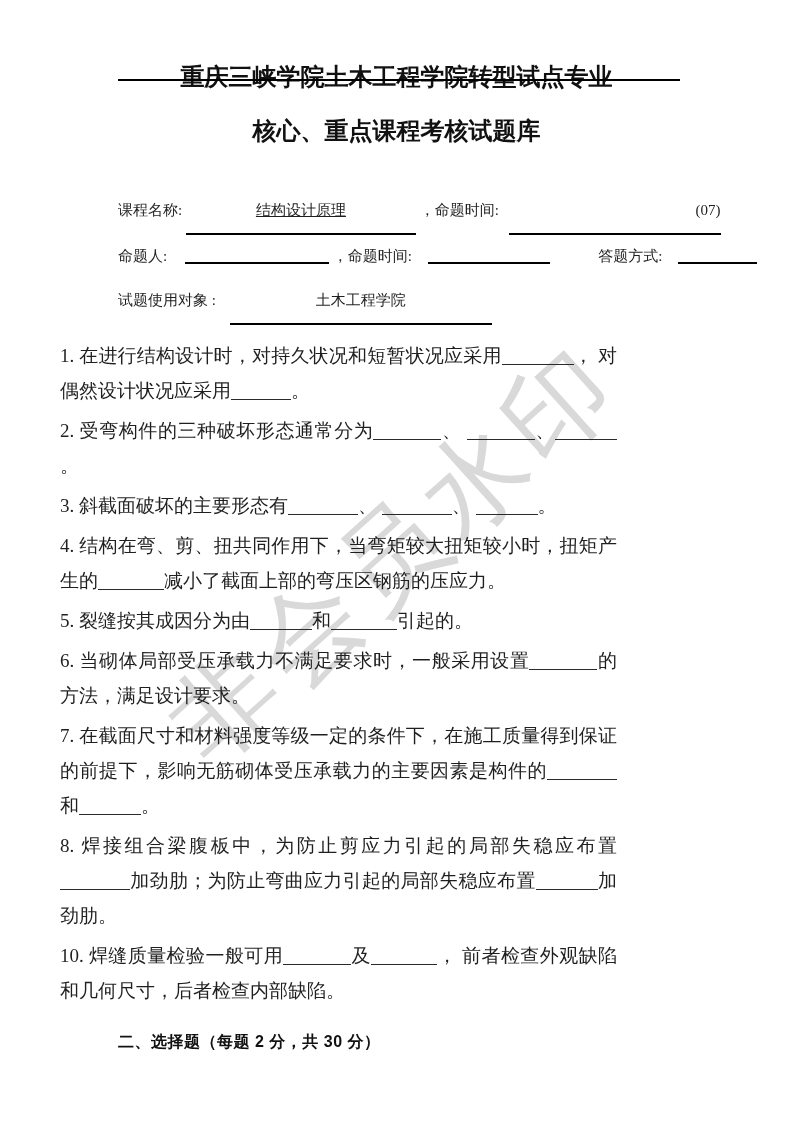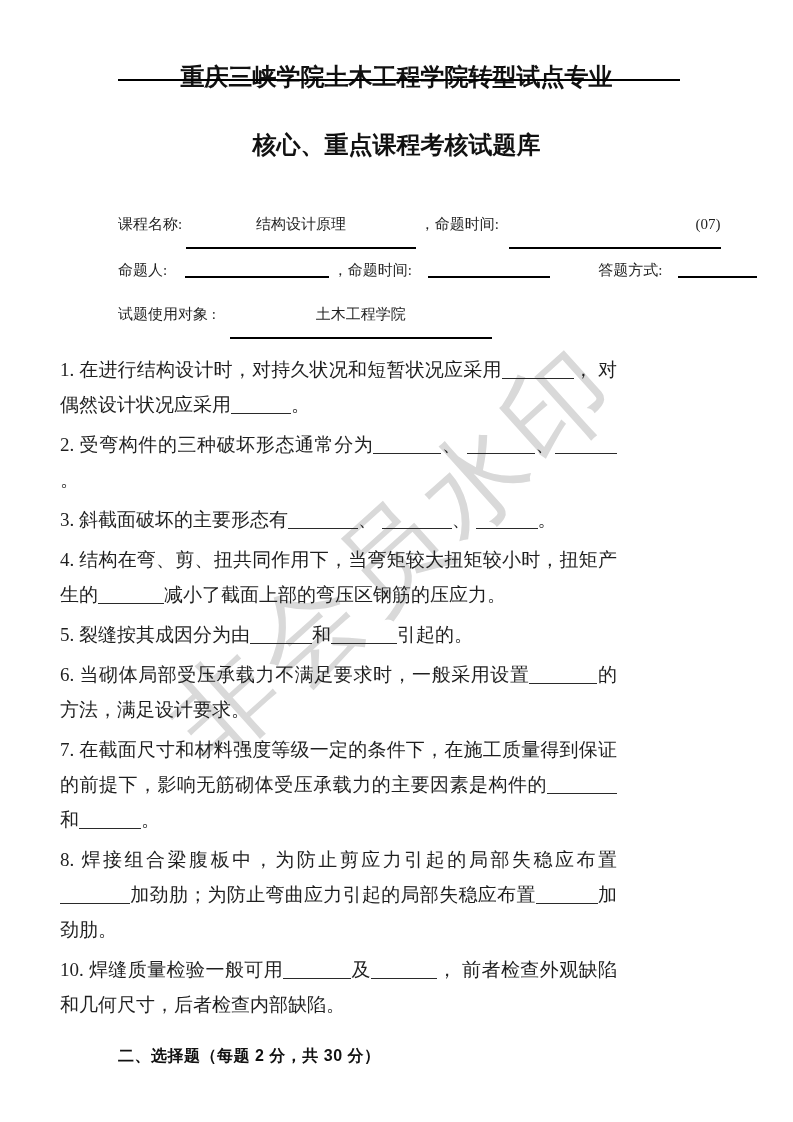--- a/index.html
+++ b/index.html
@@ -49,21 +49,21 @@
   .title-line {
     margin: 0;
     text-align: center;
     font-weight: 700;
     font-size: 24px;
     line-height: 30px;
     color: #111;
     font-family: "Liberation Sans", "DejaVu Sans", sans-serif;
   }
   .title-line.first { padding-top: 62px; }
-  .title-line.second { margin-top: 38px; }
+  .title-line.second { margin-top: 24px; }
 
   
   .header-info {
     margin: 56px 0 0 118px;
     width: 650px;
     font-size: 15px;
     line-height: 17px;
   }
   .info-row {
     margin-bottom: 13px;
@@ -74,21 +74,21 @@
     padding-bottom: 14px;
     vertical-align: top;
   }
   .fill {
     display: inline-block;
     border-bottom: 2px solid #000;
     text-align: center;
     padding-bottom: 14px;
     vertical-align: top;
   }
-  .w-course  { width: 230px; }
+  .w-course  { width: 230px; text-decoration: underline; }
   .w-examno  { width: 212px; margin-left: 6px; text-align: right; }
   .w-target  { width: 262px; margin-left: 10px; }
   .w-author  { width: 144px; margin-left: 14px; }
   .w-time    { width: 122px; margin-left: 12px; }
   .lbl-mode  { margin-left: 45px; }
   .w-mode    { width: 79px;  margin-left: 12px; }
 
   .section-heading {
     margin: 20px 118px 14px 118px;
     font-size: 16px;

